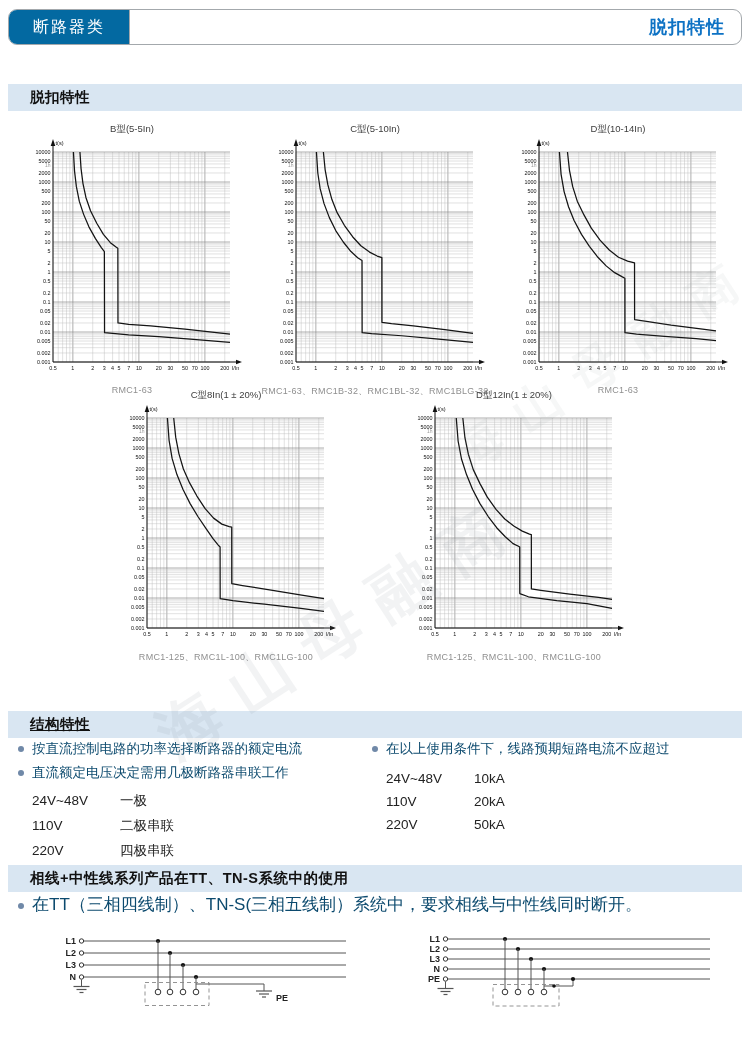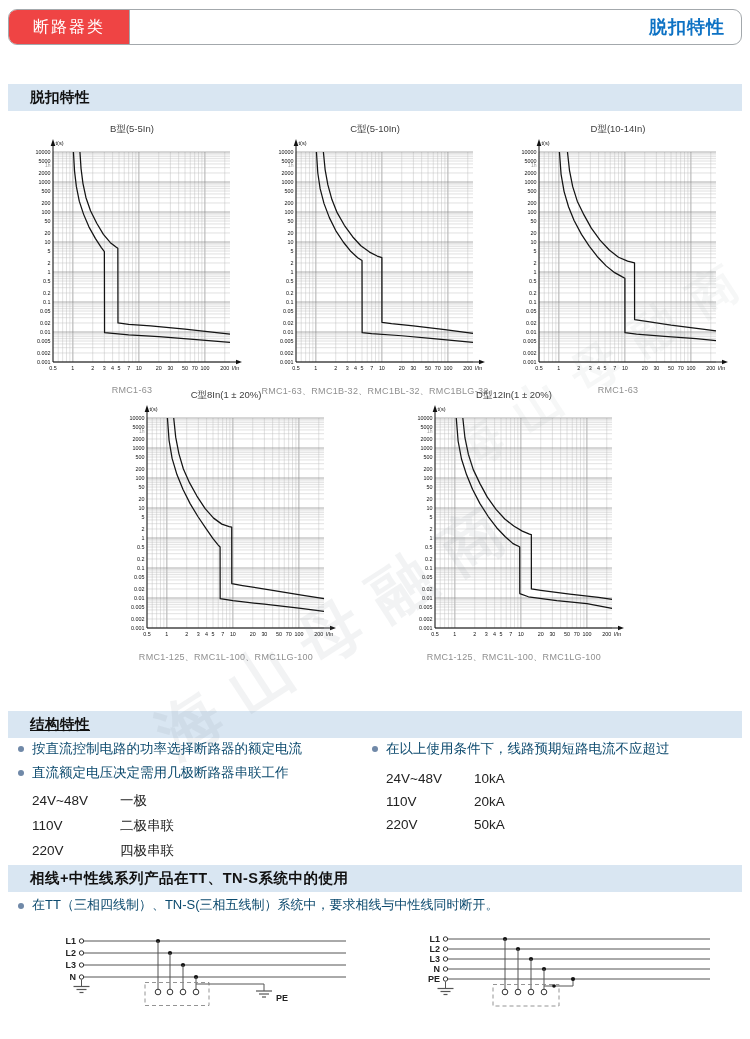--- a/index.html
+++ b/index.html
@@ -2,21 +2,21 @@
 <html><head>
 <meta charset="utf-8">
 <style>
   html,body{margin:0;padding:0;background:#fff;}
   .page{position:relative;width:750px;height:1039px;background:#fff;overflow:hidden;
         font-family:"Liberation Sans","DejaVu Sans",sans-serif;color:#1a1a1a;}
 
   
   .topbar{position:absolute;top:9px;left:8px;right:8px;height:36px;border:1px solid #a3a8ac;
           border-radius:9px;background:#fff;display:flex;align-items:center;box-sizing:border-box;}
-  .topbar-tab{width:120px;height:100%;background:#ef4444;border-radius:8px 0 0 8px;color:#fff;
+  .topbar-tab{width:120px;height:100%;background:#0369a1;border-radius:8px 0 0 8px;color:#fff;
           display:flex;align-items:center;justify-content:center;font-size:16px;letter-spacing:2px;
           border-right:1px solid #a3a8ac;}
   .topbar-title{margin-left:auto;padding-right:16px;color:#0d72c4;font-weight:bold;font-size:18px;letter-spacing:1px;}
 
   
   .band{position:absolute;left:8px;right:8px;height:27px;background:#d9e6f2;display:flex;align-items:center;
         font-weight:bold;font-size:14.5px;color:#111;padding-left:22px;box-sizing:border-box;letter-spacing:.5px;}
   #band-trip{top:84px;} #band-structure{top:711px;text-decoration:underline;} #band-phase{top:865px;}
 
   
@@ -36,21 +36,21 @@
   ul.bullets li::before{content:'';position:absolute;left:0;top:9px;width:6px;height:6px;border-radius:50%;background:#7089a8;}
   .spec-table{margin:3px 0 0 14px;}
   #struct-right .spec-table{margin-top:6px;}
   .spec-row{display:flex;font-size:13.5px;color:#222;height:25px;align-items:center;}
   #struct-right .spec-row{height:23px;}
   .spec-k{width:88px;}
   .spec-v{}
 
   
   #phase-bullets{position:absolute;top:894px;left:18px;right:18px;}
-  #phase-bullets li{font-size:13px;line-height:22px;}
+  #phase-bullets li{font-size:17px;line-height:22px;}
 
   
   .diagram{position:absolute;top:928px;}
   #diagram-left-wrap{left:24px;}
   #diagram-right-wrap{left:388px;}
 
   
   .wm{position:absolute;font-size:62px;font-weight:bold;color:rgba(125,135,148,0.10);
       transform:rotate(-33deg);letter-spacing:22px;white-space:nowrap;pointer-events:none;}
   #wm1{left:130px;top:585px;}

